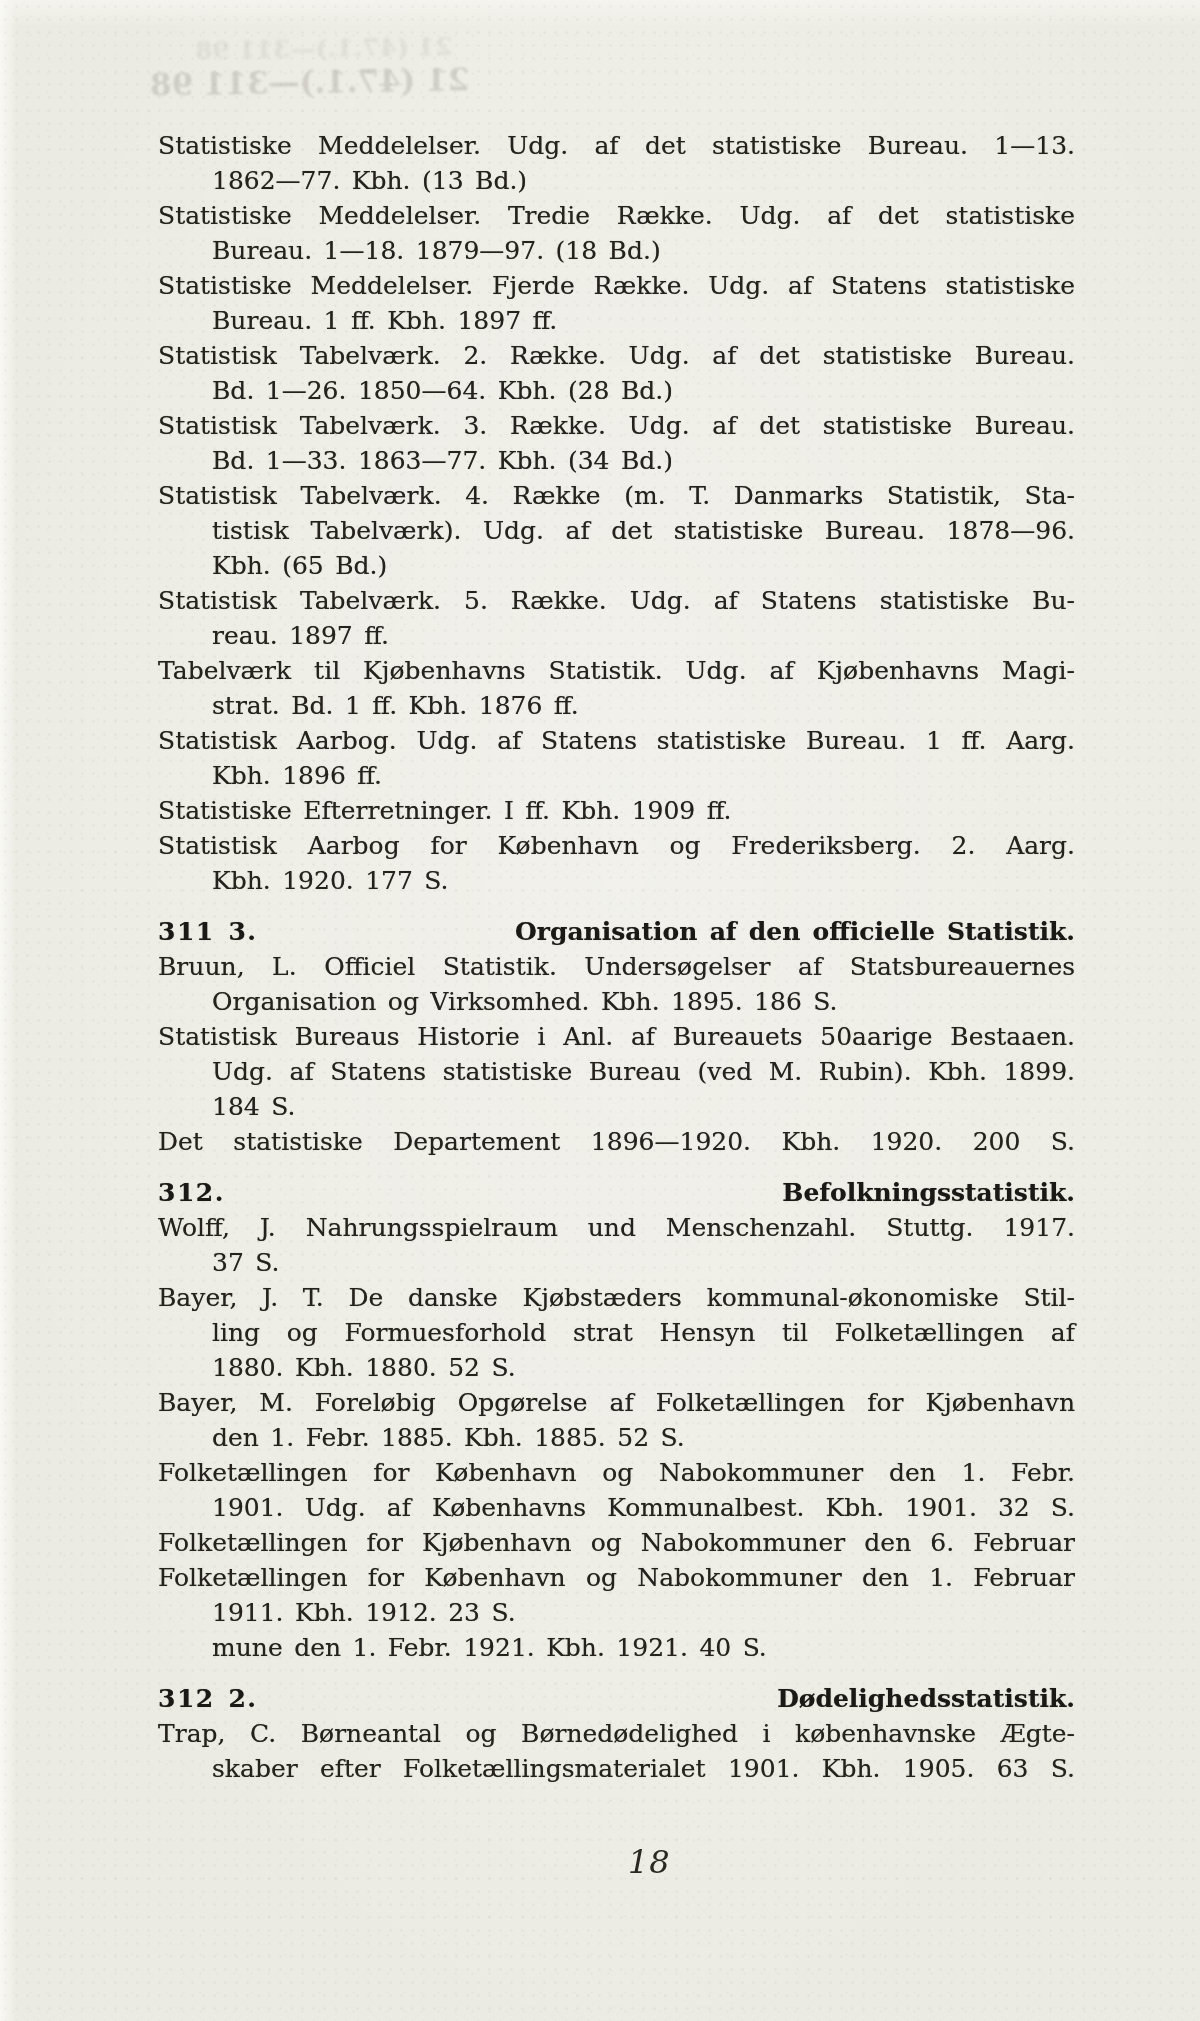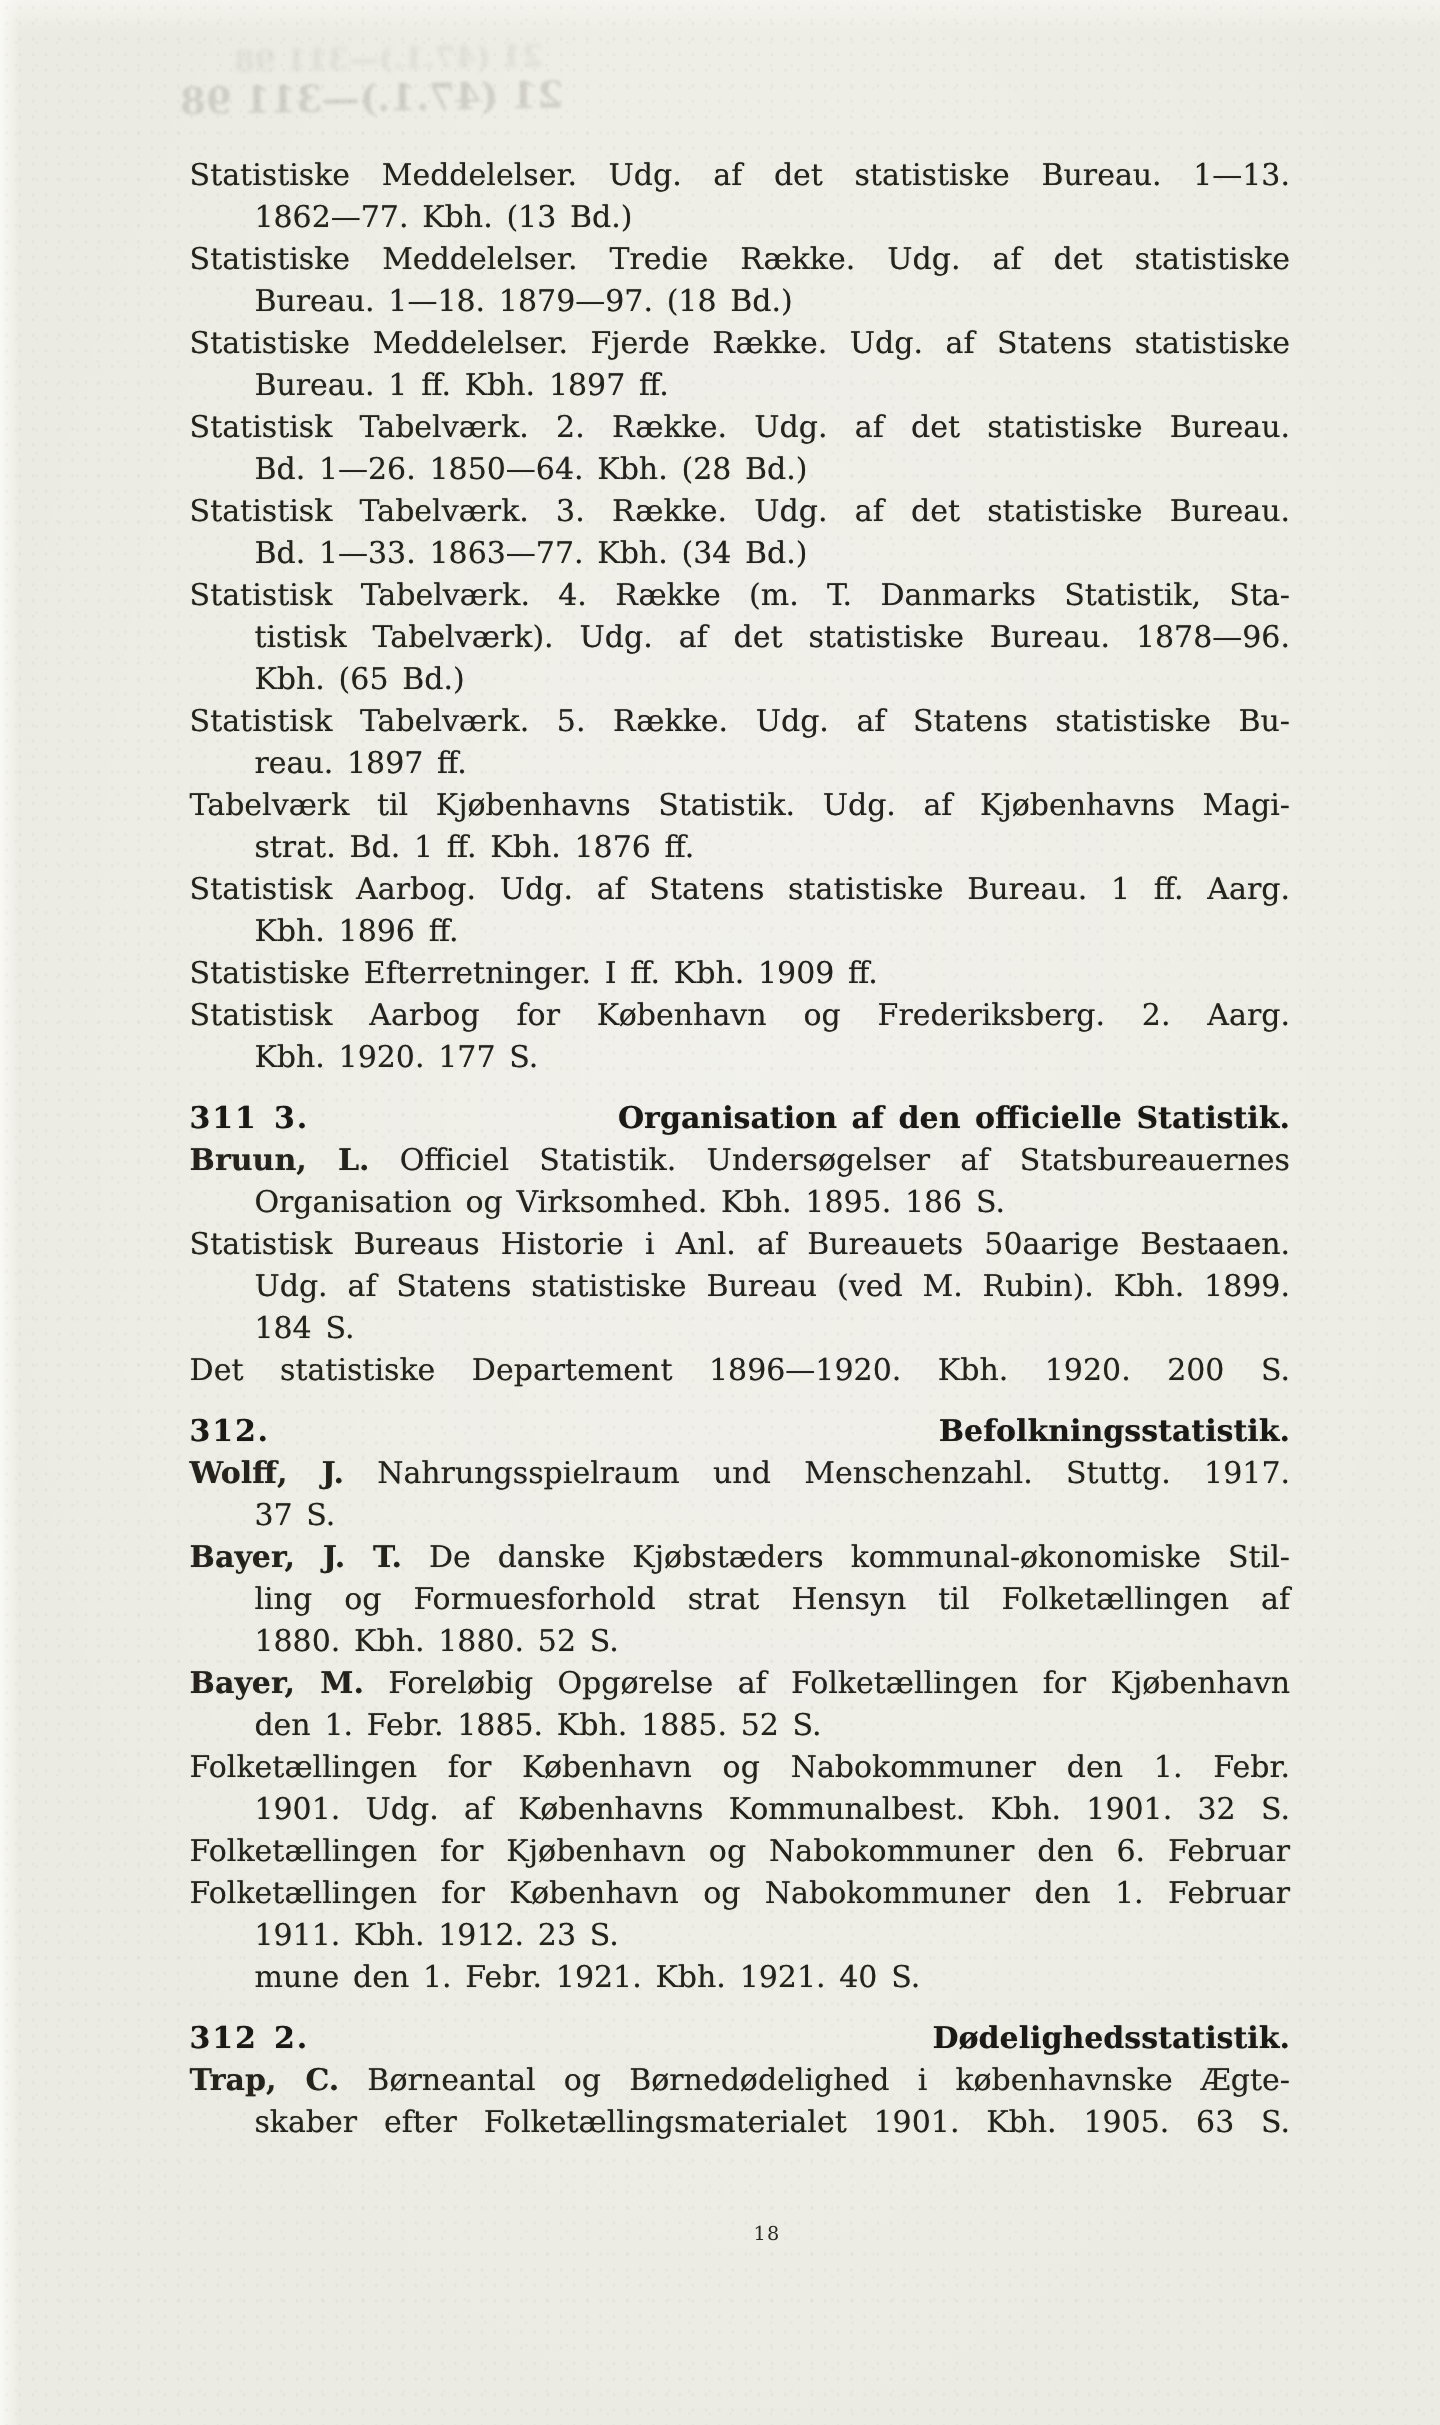--- a/index.html
+++ b/index.html
@@ -56,30 +56,31 @@
     padding-left: 54px;
   }
   .section-heading {
     display: flex;
     justify-content: space-between;
     font-weight: bold;
     color: #1b1915;
     margin-top: 16px;
   }
   .secnum { letter-spacing: 1.5px; }
-  .author { font-weight: bold; }
+  .author { font-weight: normal; }
   .page-number {
     position: absolute;
     left: 628px;
     top: 1846px;
     font-family: "DejaVu Serif", "Liberation Serif", serif;
-    font-size: 16px;
+    font-size: 32px;
     line-height: 32px;
     color: #2b2823;
     letter-spacing: 1px;
+    font-style: italic;
   }
   .ghost {
     position: absolute;
     font-family: "DejaVu Serif", "Liberation Serif", serif;
     font-weight: bold;
     color: #5d594e;
     transform: scaleX(-1) rotate(1deg);
     pointer-events: none;
     white-space: nowrap;
   }

